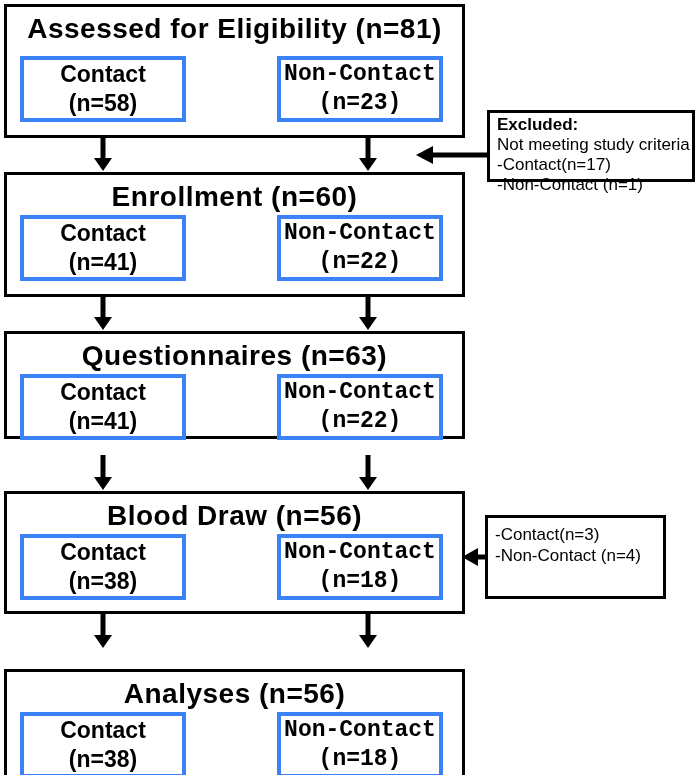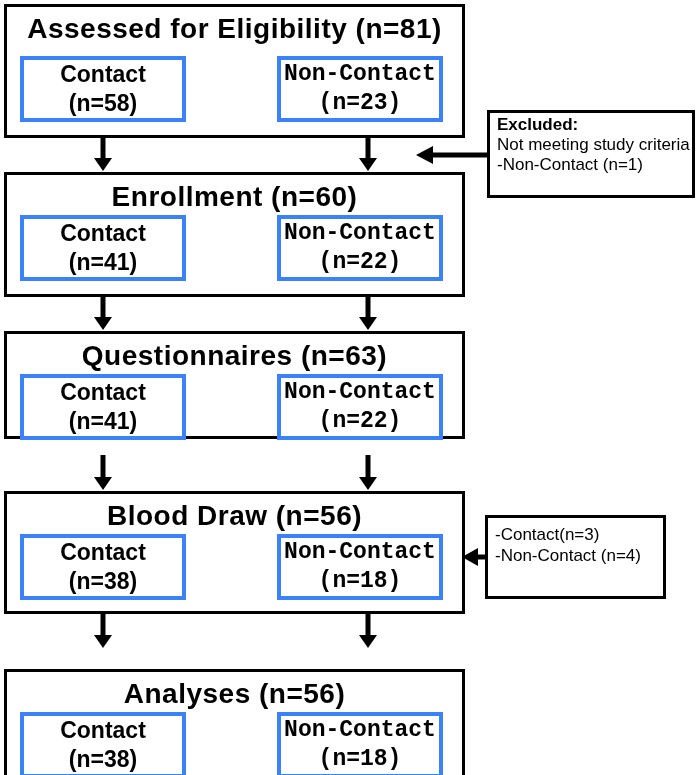--- a/index.html
+++ b/index.html
@@ -63,21 +63,21 @@
   .note {
     position: absolute;
     border: 3px solid #000000;
     box-sizing: border-box;
     background: #ffffff;
     font-size: 17px;
     white-space: nowrap;
   }
   .note-title { font-weight: 700; }
   .note-excluded {
-    left: 487px; top: 110px; width: 208px; height: 88px;
+    left: 487px; top: 110px; width: 208px; height: 72px;
     padding: 2px 0 0 7px; line-height: 20px;
   }
   .note-phlebotomy {
     left: 485px; top: 515px; width: 181px; height: 84px;
     padding: 6px 0 0 7px; line-height: 21px;
   }
 </style>
 </head>
 <body>
 
@@ -188,20 +188,21 @@
     </div>
     <div class="sub right">
       <div>Non-Contact</div>
       <div>(n=18)</div>
     </div>
   </section>
 
   <aside class="note note-excluded">
     <div class="note-title">Excluded:</div>
     <div>Not meeting study criteria</div>
+    <div>-Contact(n=17)</div>
     <div>-Non-Contact (n=1)</div>
   </aside>
 
   <aside class="note note-phlebotomy">
     <div>-Contact(n=3)</div>
     <div>-Non-Contact (n=4)</div>
   </aside>
 
 </div>
 

